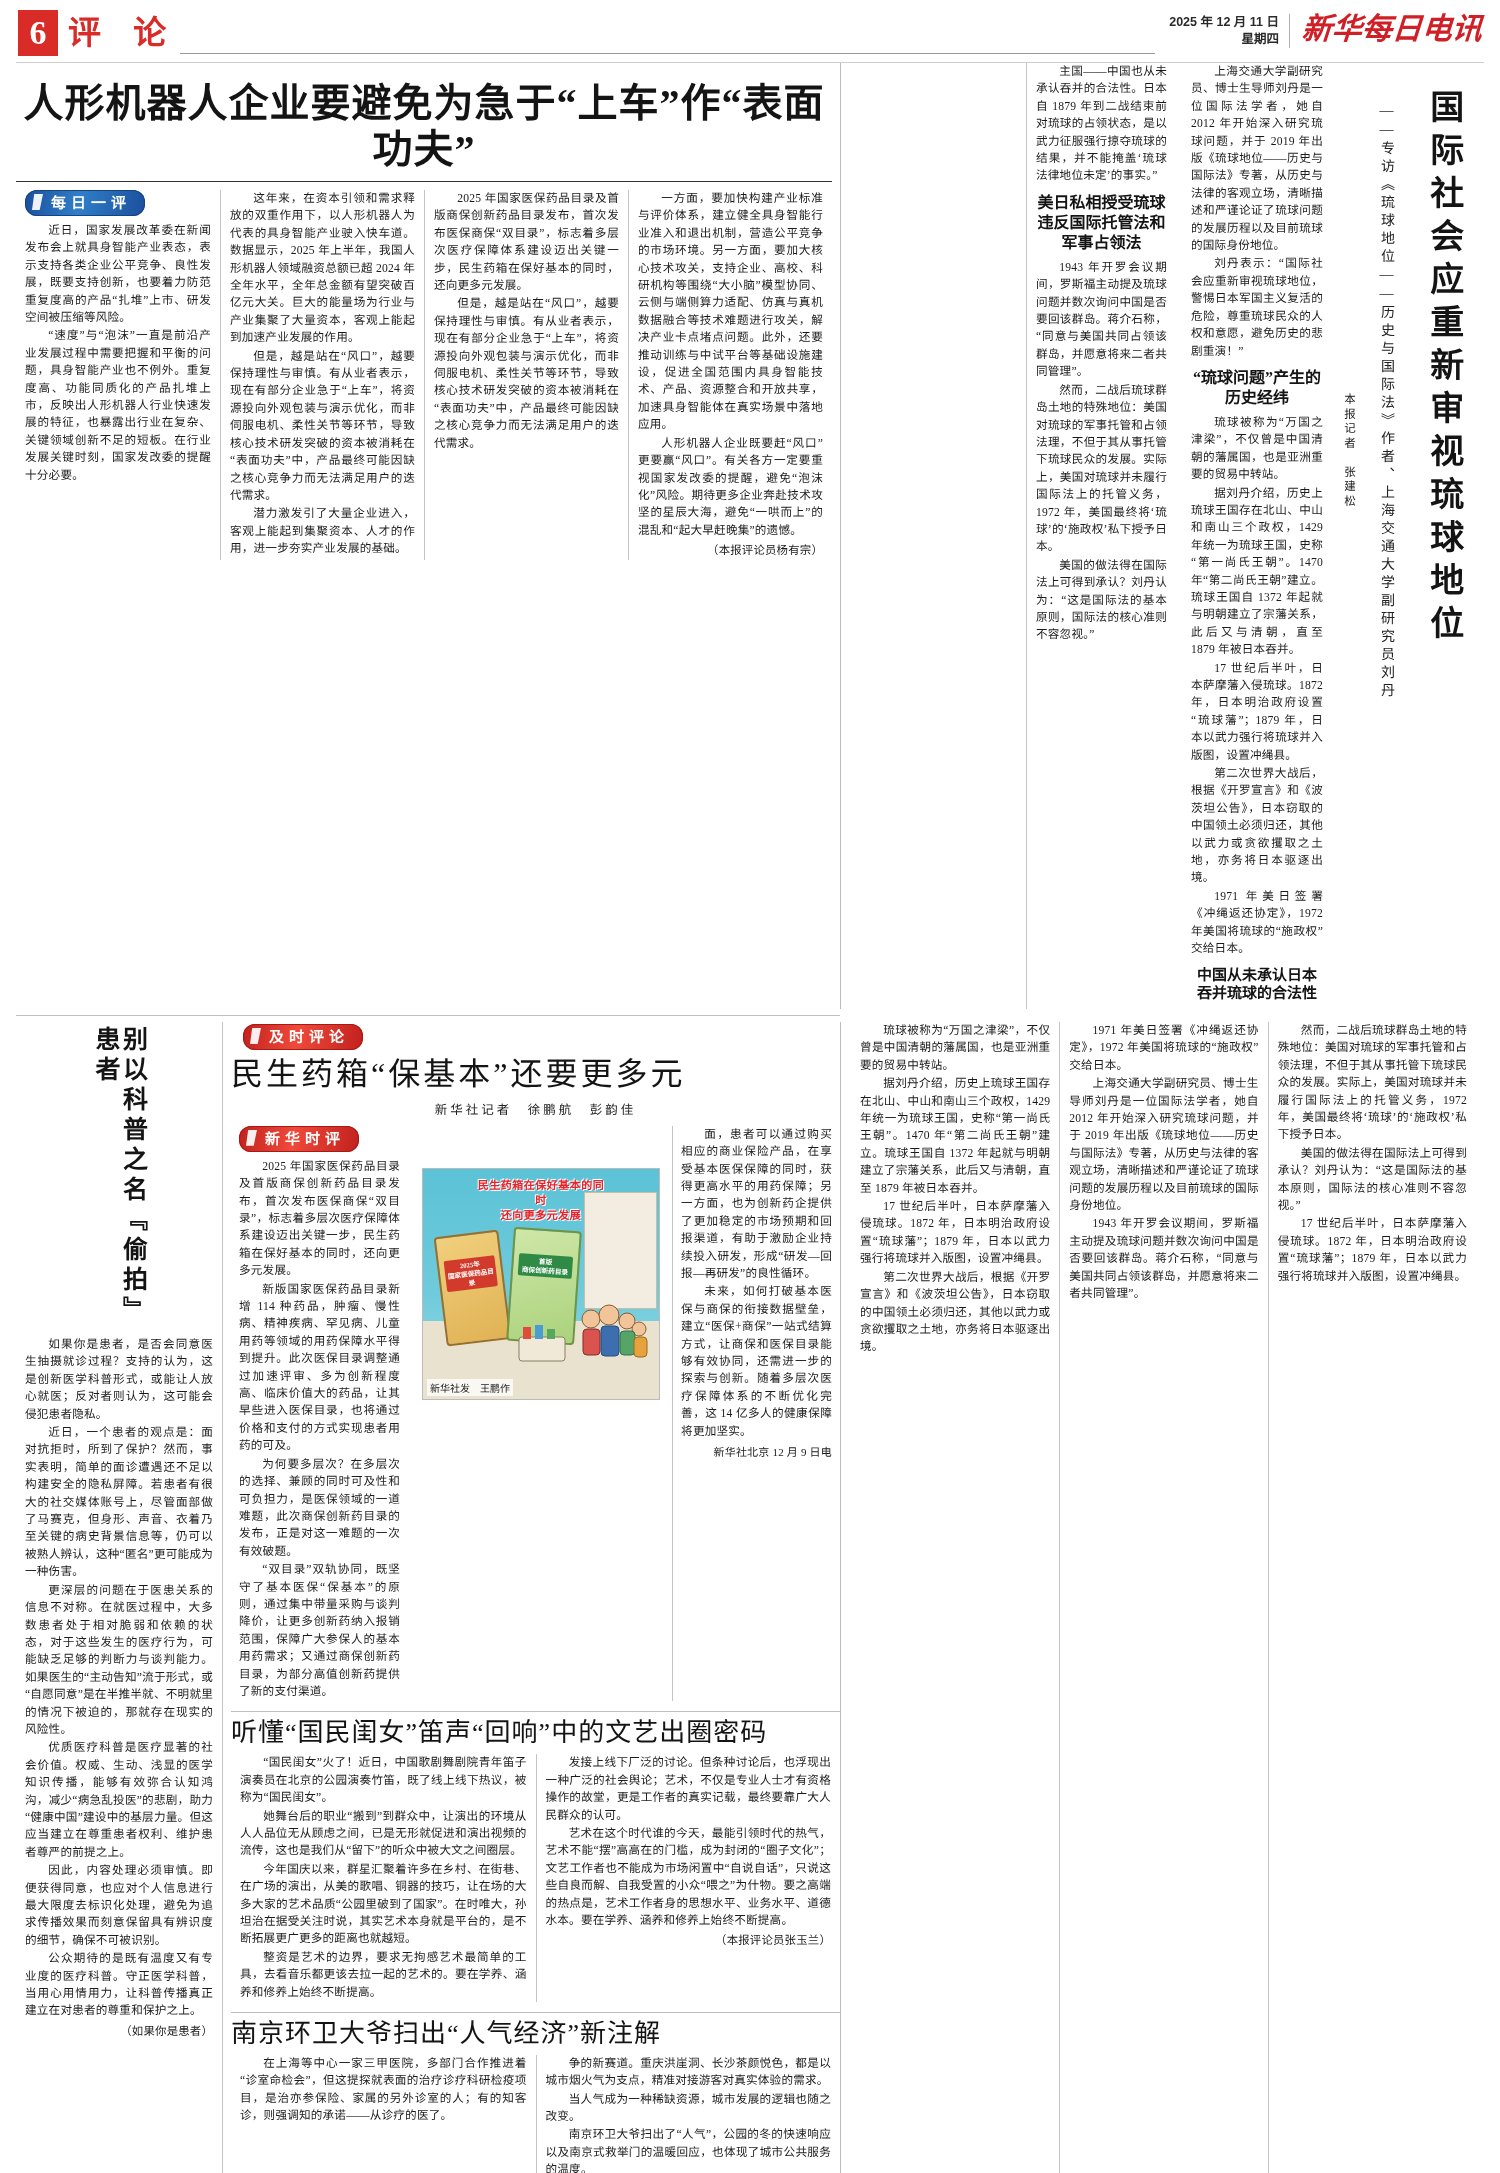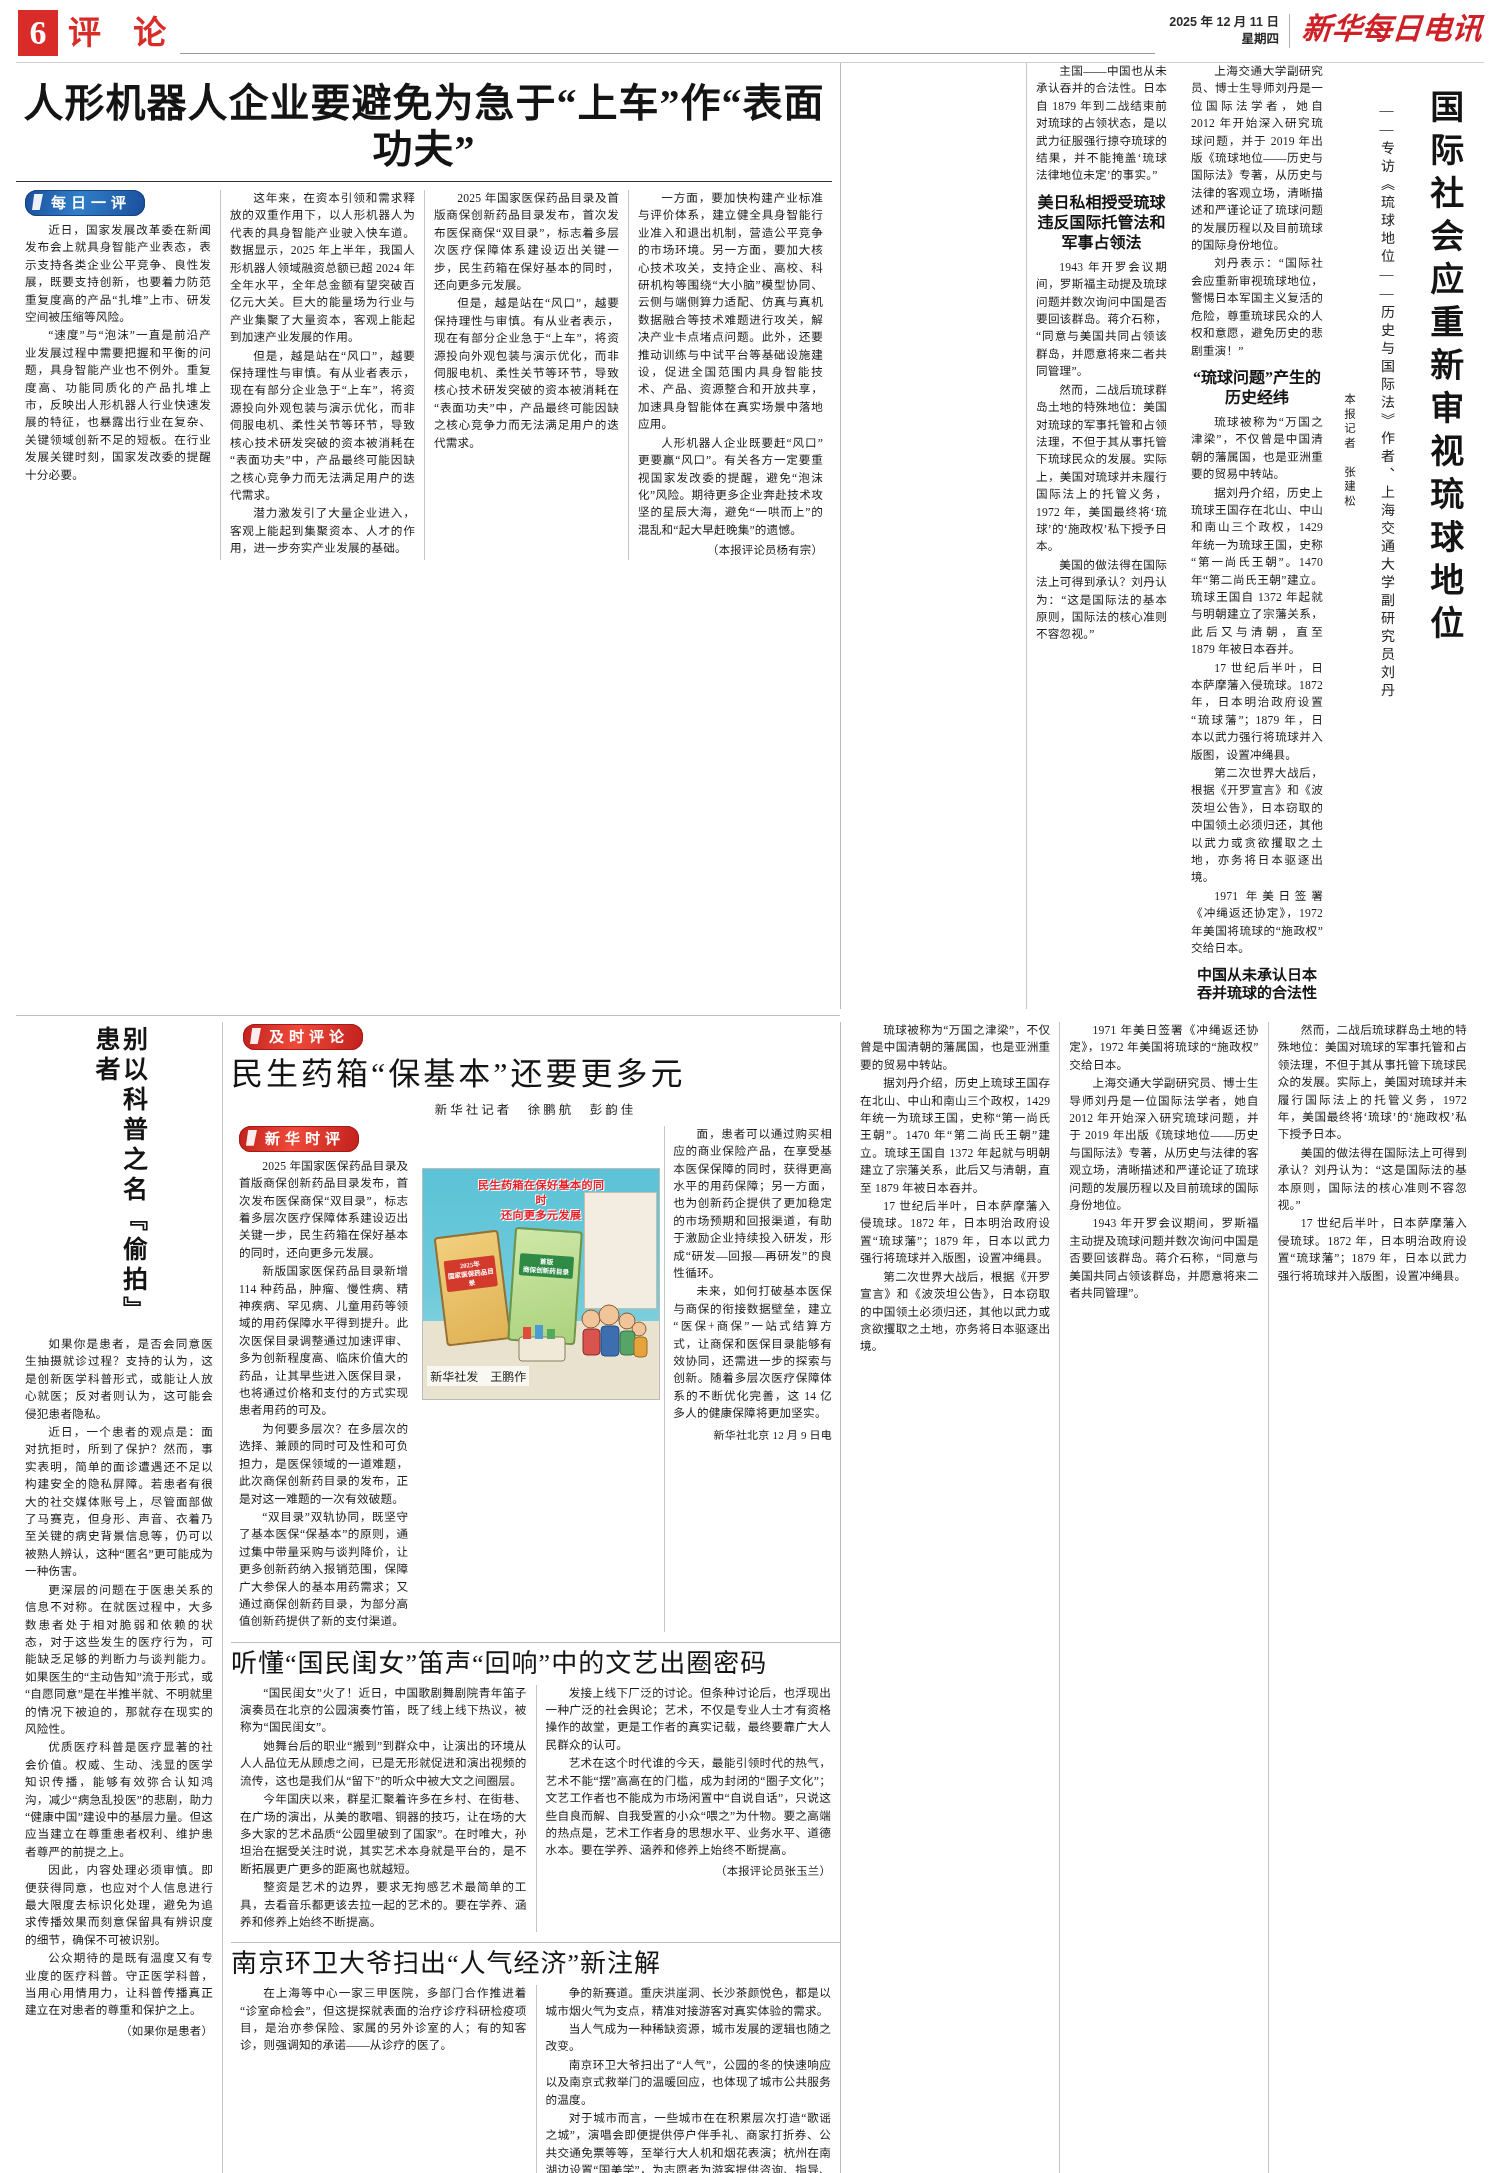--- a/index.html
+++ b/index.html
@@ -213,22 +213,22 @@
     font-size:6.6px;line-height:9px;font-weight:700;
     color:#fff;text-align:center;
     background:#d23a2c;padding:2px 1px;border-radius:2px;
   }
   .illus .boxlabel.green{background:#2f8a45;}
   .illus .bldg{
     position:absolute;right:1%;top:10%;width:30%;height:50%;
     background:#f3ece0;border:1px solid #c9bda8;
   }
   .illus .cap{
-    position:absolute;left:4px;bottom:13px;
-    font-size:12px;color:#222;background:rgba(255,255,255,.75);
+    position:absolute;left:4px;bottom:3px;
+    font-size:10px;color:#222;background:rgba(255,255,255,.75);
     padding:1px 3px;
   }
 
   .illus svg{position:absolute;inset:0;width:100%;height:100%;}
 
   .small-note{font-size:11px;text-align:right;margin-top:4px;}
 </style>
 </head>
 <body>
 
@@ -356,21 +356,21 @@
         </div>
       </div>
 
       <div style="width:618px;box-sizing:border-box;border-left:1px solid #c4c4c4;padding-left:8px;">
         <div style="margin:2px 0 6px 12px;">
           <span class="badge red">及时评论</span>
         </div>
         <h2 class="sub-head">民生药箱“保基本”还要更多元</h2>
         <div class="byline">新华社记者　徐鹏航　彭韵佳</div>
 
-        <div style="display:flex;gap:0;margin-top:4px;">
+        <div style="display:flex;gap:8px;margin-top:4px;">
 
           <div style="width:190px;box-sizing:border-box;padding:0 8px;">
             <div style="margin-bottom:6px;">
               <span class="badge red">新华时评</span>
             </div>
             <div class="txt">
               <p>2025 年国家医保药品目录及首版商保创新药品目录发布，首次发布医保商保“双目录”，标志着多层次医疗保障体系建设迈出关键一步，民生药箱在保好基本的同时，还向更多元发展。</p>
               <p>新版国家医保药品目录新增 114 种药品，肿瘤、慢性病、精神疾病、罕见病、儿童用药等领域的用药保障水平得到提升。此次医保目录调整通过加速评审、多为创新程度高、临床价值大的药品，让其早些进入医保目录，也将通过价格和支付的方式实现患者用药的可及。</p>
               <p>为何要多层次？在多层次的选择、兼顾的同时可及性和可负担力，是医保领域的一道难题，此次商保创新药目录的发布，正是对这一难题的一次有效破题。</p>
               <p>“双目录”双轨协同，既坚守了基本医保“保基本”的原则，通过集中带量采购与谈判降价，让更多创新药纳入报销范围，保障广大参保人的基本用药需求；又通过商保创新药目录，为部分高值创新药提供了新的支付渠道。</p>

